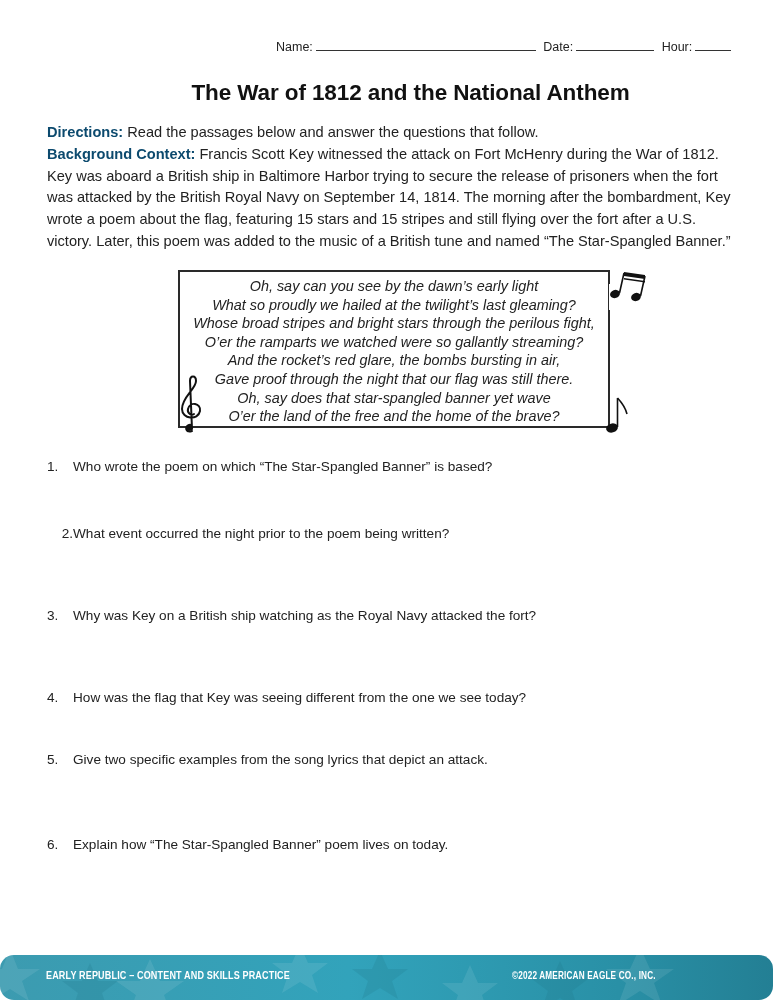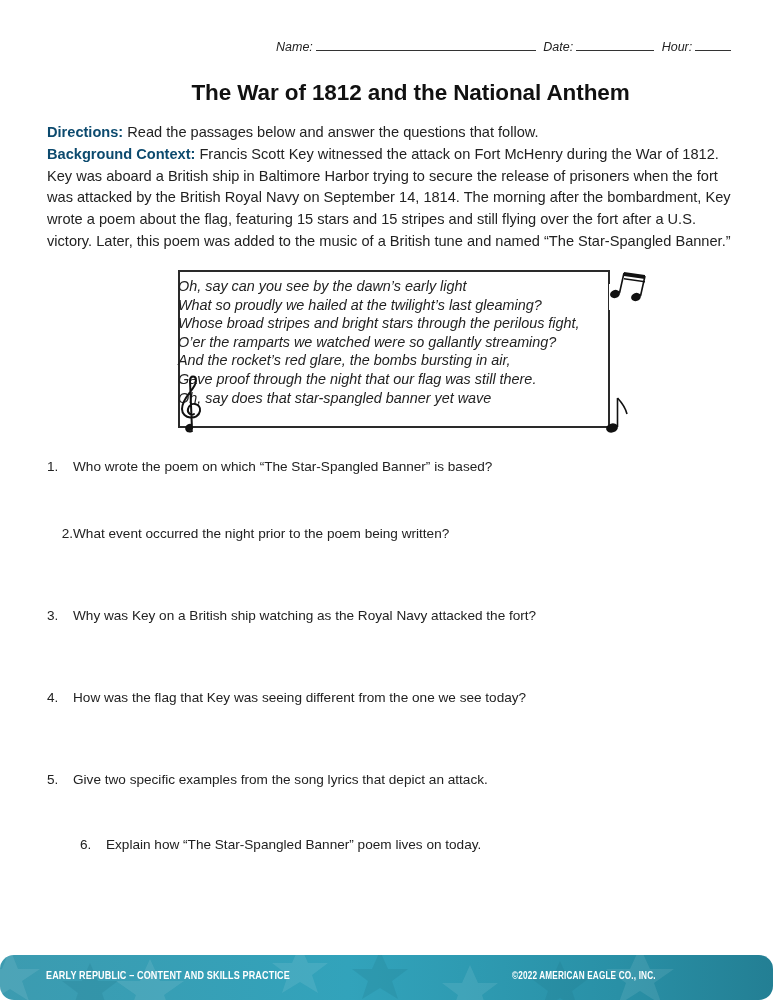--- a/index.html
+++ b/index.html
@@ -2,41 +2,41 @@
 <html><head>
   <meta charset="utf-8">
   <style>
     html, body { margin: 0; padding: 0; background: #ffffff; }
     body {
       width: 773px; height: 1000px; position: relative; overflow: hidden;
       font-family: "Liberation Sans", sans-serif; color: #1a1a1a;
     }
     .header-line {
       position: absolute; top: 38px; left: 276px; width: 460px;
-      font-size: 12.5px; color: #222; white-space: nowrap; font-style: italic;
+      font-size: 12.5px; color: #222; white-space: nowrap;
     }
     .header-line .blank { display: inline-block; border-bottom: 1px solid #333; height: 12px; vertical-align: baseline; margin: 0 4px 0 3px; }
     .header-line .b-name { width: 220px; }
     .header-line .b-date { width: 78px; }
     .header-line .b-hour { width: 36px; }
     .title {
       position: absolute; top: 80px; left: 0; width: 773px; text-align: center;
       font-size: 22.5px; font-weight: bold; color: #111; letter-spacing: -0.1px; padding-left: 24px;
     }
     .intro {
       position: absolute; top: 122px; left: 47px; width: 690px;
       font-size: 14.6px; line-height: 21.8px; color: #222;
     }
     .intro b { font-weight: bold; color: #0c4a6e; }
     .poem-box {
       position: absolute; top: 270px; left: 178px; width: 432px; height: 158px;
       border: 2px solid #2a2a2a; box-sizing: border-box;
     }
     .poem {
-      position: absolute; top: 277px; left: 178px; width: 432px; 
+      position: absolute; top: 277px; left: 178px; width: 432px; text-align: center;
       font-style: italic; font-size: 14.4px; line-height: 18.6px; color: #222;
     }
     .poem div { white-space: nowrap; }
     .note { position: absolute; }
     .note-top { left: 609px; top: 270px; width: 40px; height: 40px; }
     .note-bottom { left: 603px; top: 396px; width: 26px; height: 38px; }
     .clef { left: 178px; top: 375px; width: 28px; height: 60px; }
     .question {
       position: absolute; left: 47px; font-size: 13.6px; color: #222; white-space: nowrap;
     }
@@ -75,20 +75,21 @@
 
 <div class="poem-box"></div>
 <div class="poem">
   <div>Oh, say can you see by the dawn’s early light</div>
   <div>What so proudly we hailed at the twilight’s last gleaming?</div>
   <div>Whose broad stripes and bright stars through the perilous fight,</div>
   <div>O’er the ramparts we watched were so gallantly streaming?</div>
   <div>And the rocket’s red glare, the bombs bursting in air,</div>
   <div>Gave proof through the night that our flag was still there.</div>
   <div>Oh, say does that star-spangled banner yet wave</div>
+  <div>O’er the land of the free and the home of the brave?</div>
 </div>
 
 <svg class="note note-top" viewBox="0 0 40 40">
   <rect x="0" y="14" width="40" height="26" fill="#ffffff"></rect>
   <ellipse cx="6" cy="24" rx="5" ry="4" fill="#111" transform="rotate(-20 6 24)"></ellipse>
   <ellipse cx="27" cy="27" rx="5" ry="4" fill="#111" transform="rotate(-20 27 27)"></ellipse>
   <line x1="10.5" y1="23" x2="15" y2="3" stroke="#111" stroke-width="1.6"></line>
   <line x1="31.5" y1="26" x2="36" y2="6" stroke="#111" stroke-width="1.6"></line>
   <polygon points="15,2 36,5 36,9 15,6" fill="#111"></polygon>
   <polygon points="15,8 36,11 36,12.5 15,9.5" fill="#111"></polygon>
@@ -109,24 +110,24 @@
 </div>
 <div class="question" style="top:526px;text-align:right;">
   <span class="num">2.</span><span>What event occurred the night prior to the poem being written?</span>
 </div>
 <div class="question" style="top:608px;">
   <span class="num">3.</span><span>Why was Key on a British ship watching as the Royal Navy attacked the fort?</span>
 </div>
 <div class="question" style="top:690px;">
   <span class="num">4.</span><span>How was the flag that Key was seeing different from the one we see today?</span>
 </div>
-<div class="question" style="top:772px;">
+<div class="question" style="top:752px;">
   <span class="num">5.</span><span>Give two specific examples from the song lyrics that depict an attack.</span>
 </div>
-<div class="question" style="top:837px;margin-left:33px;">
+<div class="question" style="top:837px;">
   <span class="num">6.</span><span>Explain how “The Star-Spangled Banner” poem lives on today.</span>
 </div>
 
 <div class="footer">
   <svg class="stars" width="773" height="45" viewBox="0 0 773 45">
     <g fill="#ffffff" opacity="0.09">
       <polygon points="10,-6 18,14 40,14 22,26 29,46 10,34 -9,46 -2,26 -20,14 2,14"></polygon>
       <polygon points="150,4 160,26 184,26 164,40 172,62 150,48 128,62 136,40 116,26 140,26"></polygon>
       <polygon points="300,-10 308,8 328,8 312,20 318,38 300,27 282,38 288,20 272,8 292,8"></polygon>
       <polygon points="470,10 478,28 498,28 482,40 488,58 470,47 452,58 458,40 442,28 462,28"></polygon>

